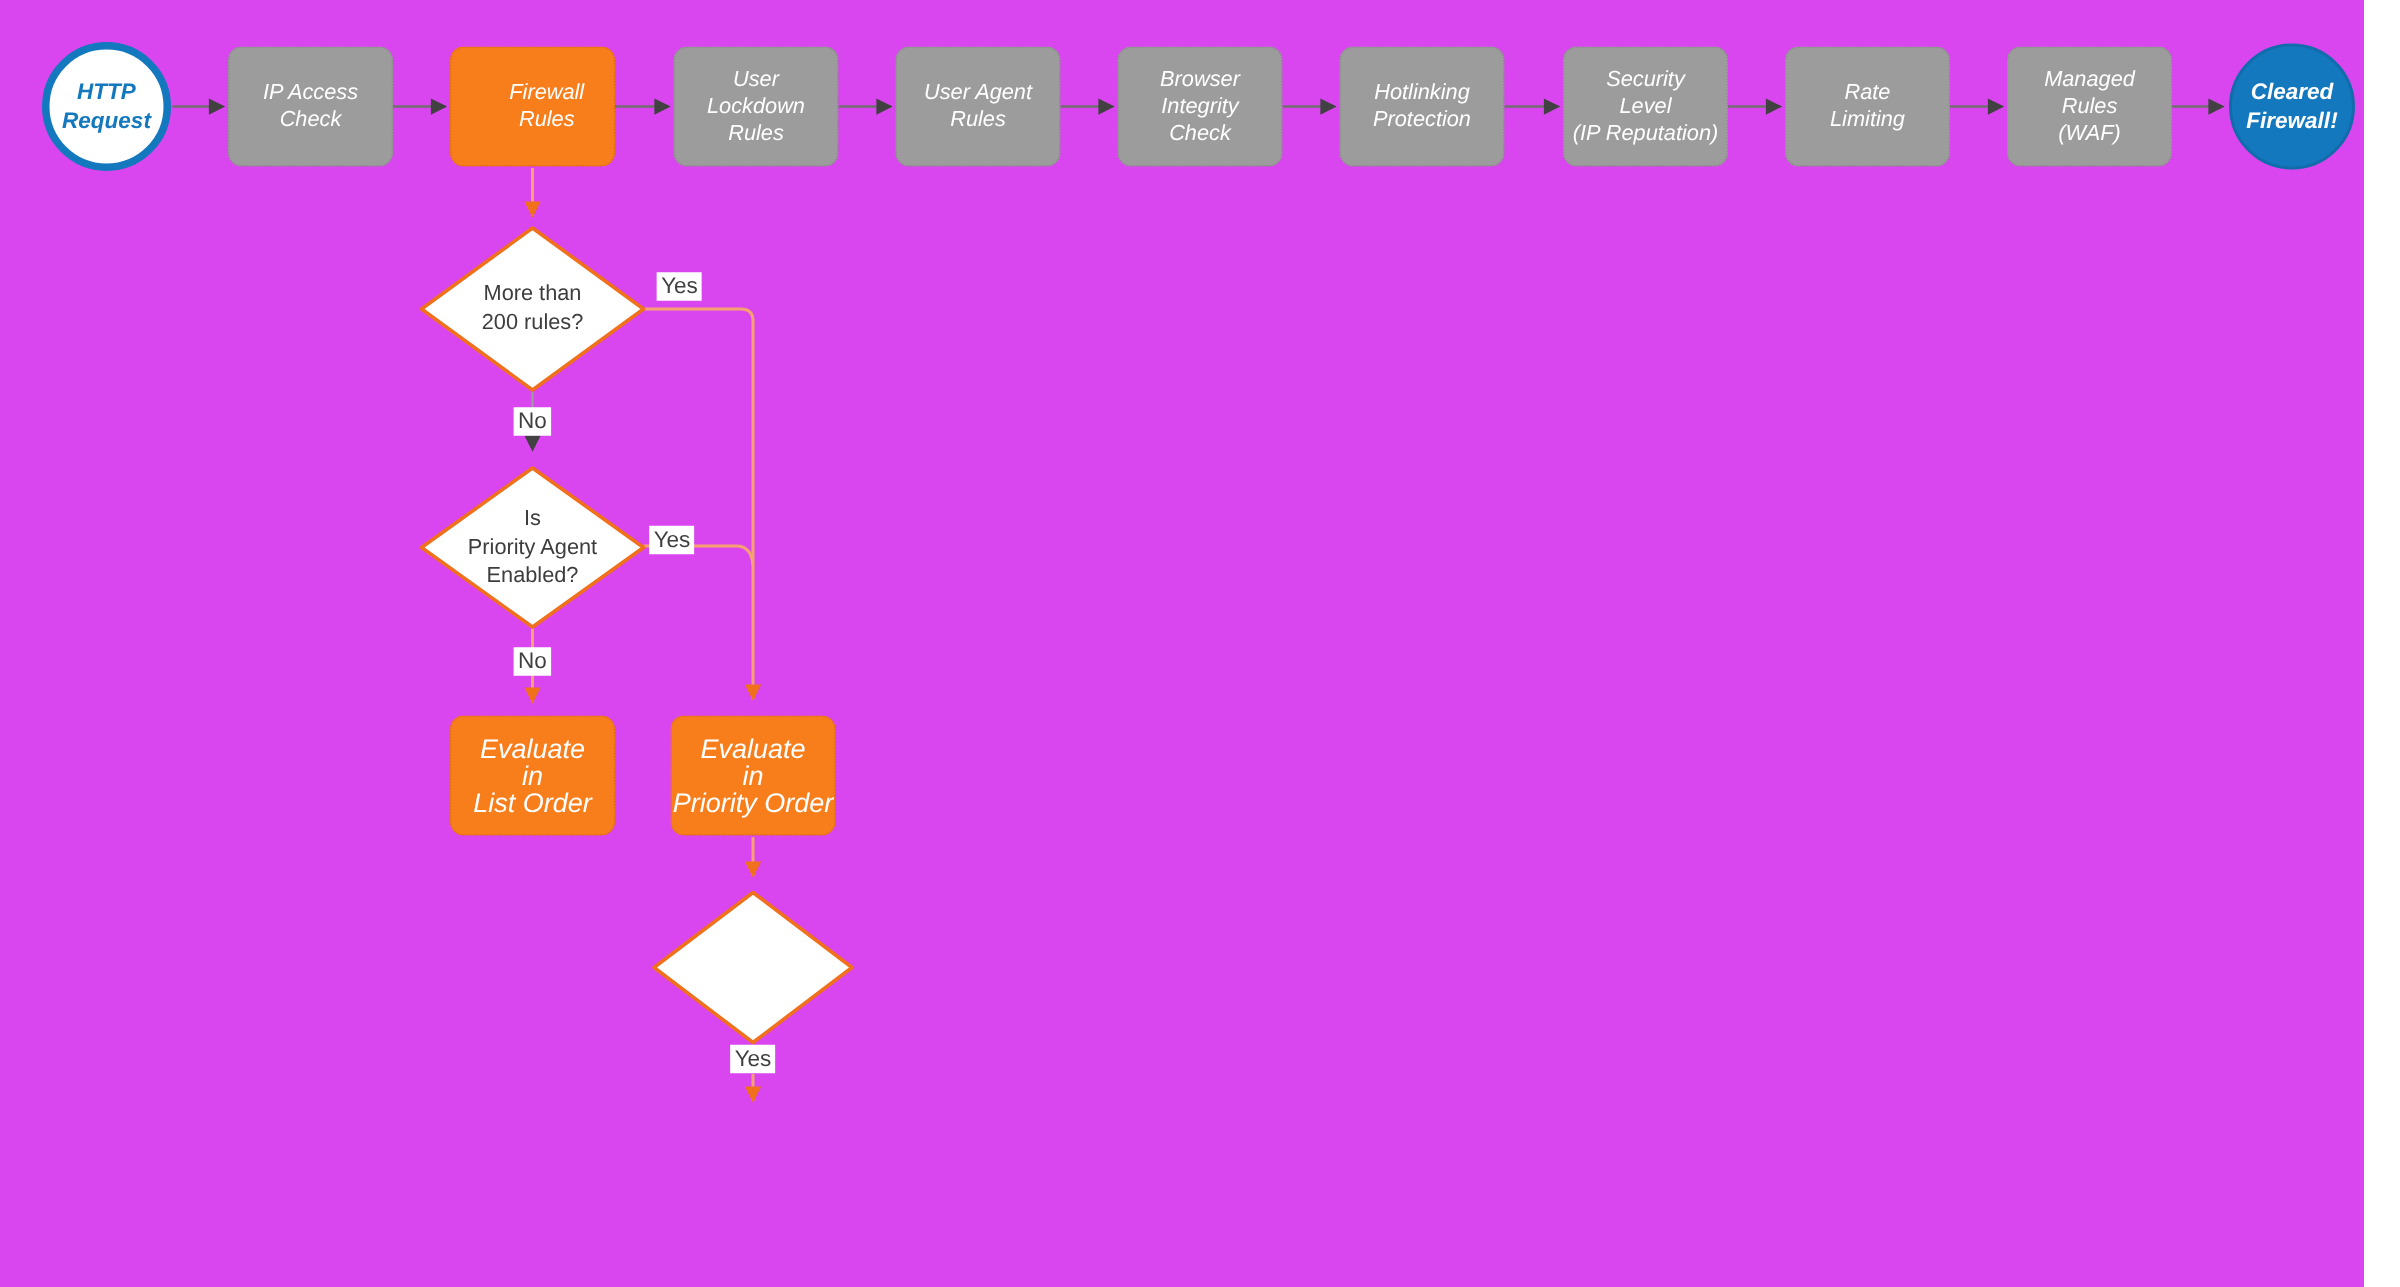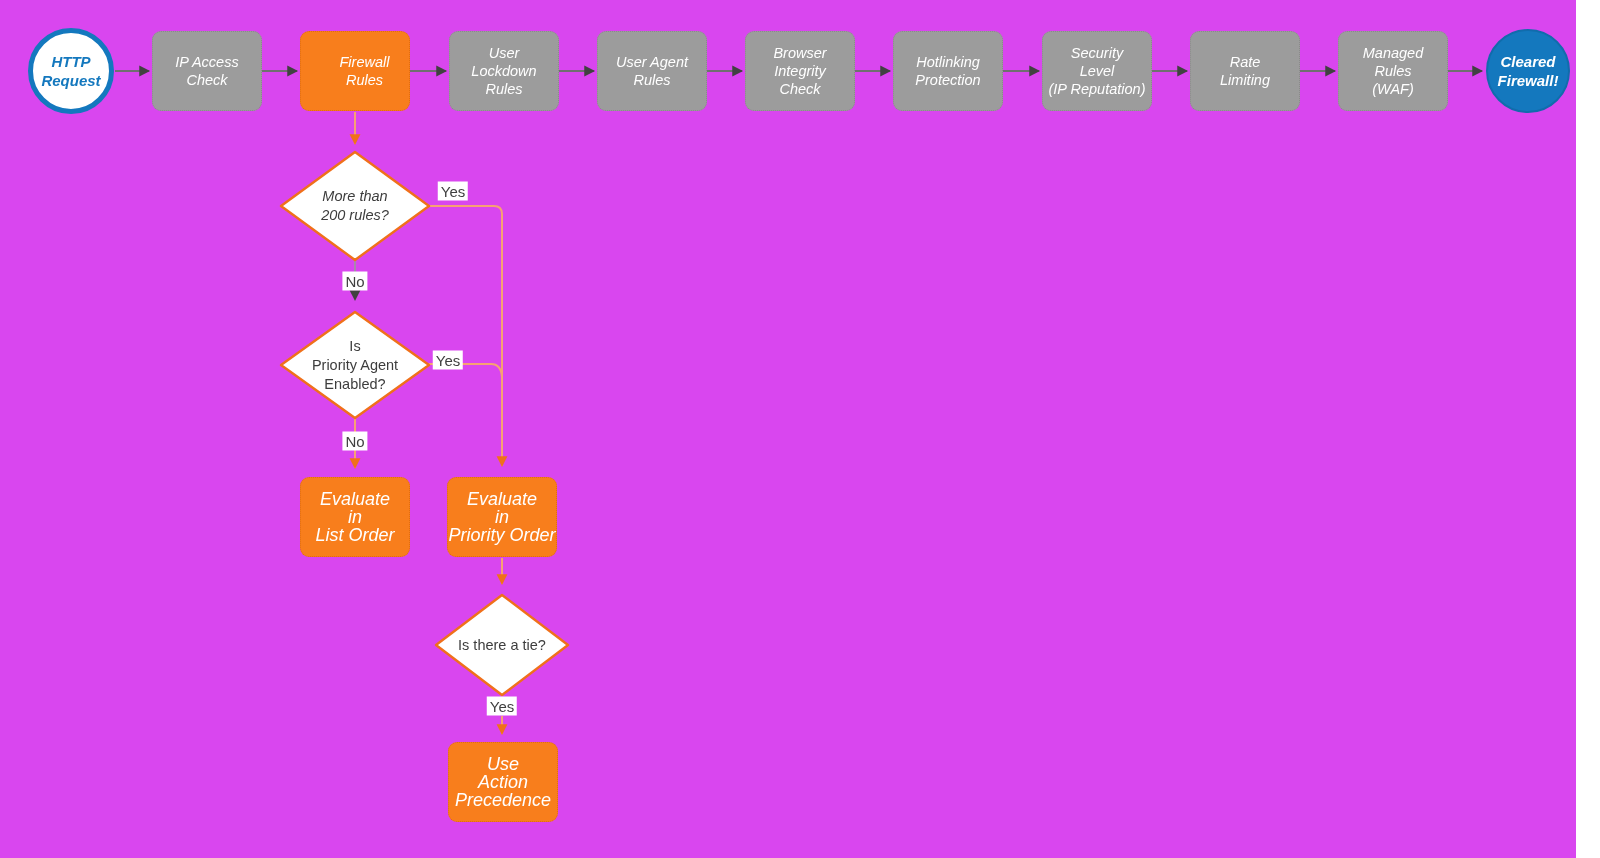--- a/index.html
+++ b/index.html
@@ -29,21 +29,21 @@
   .circle.start { left:28px; top:28px; width:86px; height:86px;
     background:#ffffff; border:5px solid #1478BE; color:#1478BE; }
   .circle.end { left:1486px; top:29px; width:84px; height:84px;
     background:#1478BE; border:2px solid #116CAC; color:#ffffff; }
 
   
   .dtext {
     position:absolute; display:flex; align-items:center; justify-content:center;
     text-align:center; color:#3D3D3D; font-size:14.5px; line-height:19px;
   }
-  .dtext.d1 { left:281px; top:152px; width:148px; height:108px;font-style:italic; }
+  .dtext.d1 { left:281px; top:152px; width:148px; height:108px; }
   .dtext.d2 { left:281px; top:312px; width:148px; height:106px; }
   .dtext.d3 { left:436px; top:595px; width:132px; height:100px; }
 
   
   .action {
     position:absolute; width:110px; height:80px;
     background:#F87E1C; border:1px dotted #E06D10; border-radius:9px;
     box-sizing:border-box;
     display:flex; align-items:center; justify-content:center; text-align:center;
     color:#ffffff; font-style:italic; font-size:18px; line-height:18px;
@@ -157,39 +157,31 @@
 
   <div class="dtext d1">
     <span class="pre">More than
 200 rules?</span>
   </div>
   <div class="dtext d2">
     <span class="pre">Is
 Priority Agent
 Enabled?</span>
   </div>
-  <div class="dtext d3">
-    <span class="pre">Is there a tie?</span>
-  </div>
 
   <div class="action list">
     <span class="pre">Evaluate
 in
 List Order</span>
   </div>
   <div class="action priority">
     <span class="pre">Evaluate
 in
 Priority Order</span>
   </div>
-  <div class="action precedence">
-    <span class="pre">Use
-Action
-Precedence</span>
-  </div>
 
   <div class="edge-label" style="left:453px; top:191px;">Yes</div>
   <div class="edge-label" style="left:355px; top:281px;">No</div>
   <div class="edge-label" style="left:448px; top:360px;">Yes</div>
   <div class="edge-label" style="left:355px; top:441px;">No</div>
   <div class="edge-label" style="left:502px; top:706px;">Yes</div>
 
 </div>
 
 </body></html>

